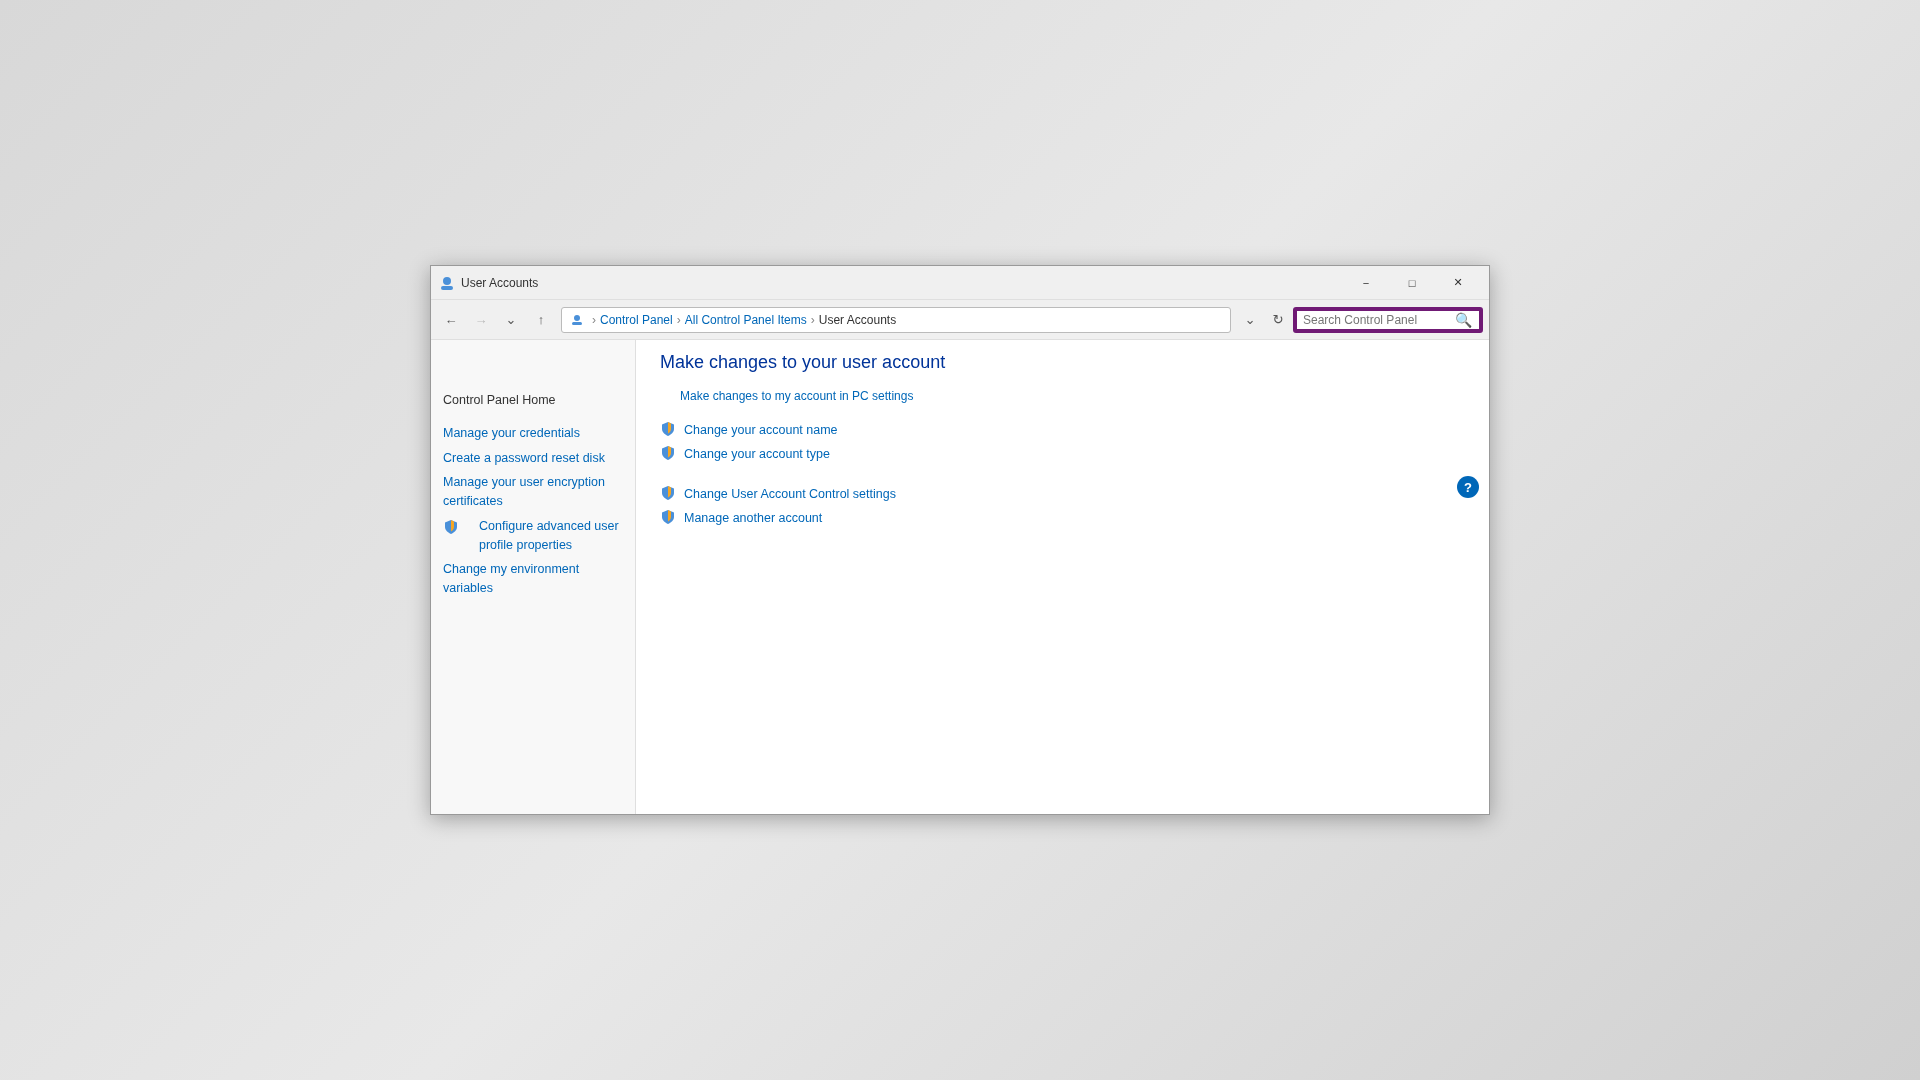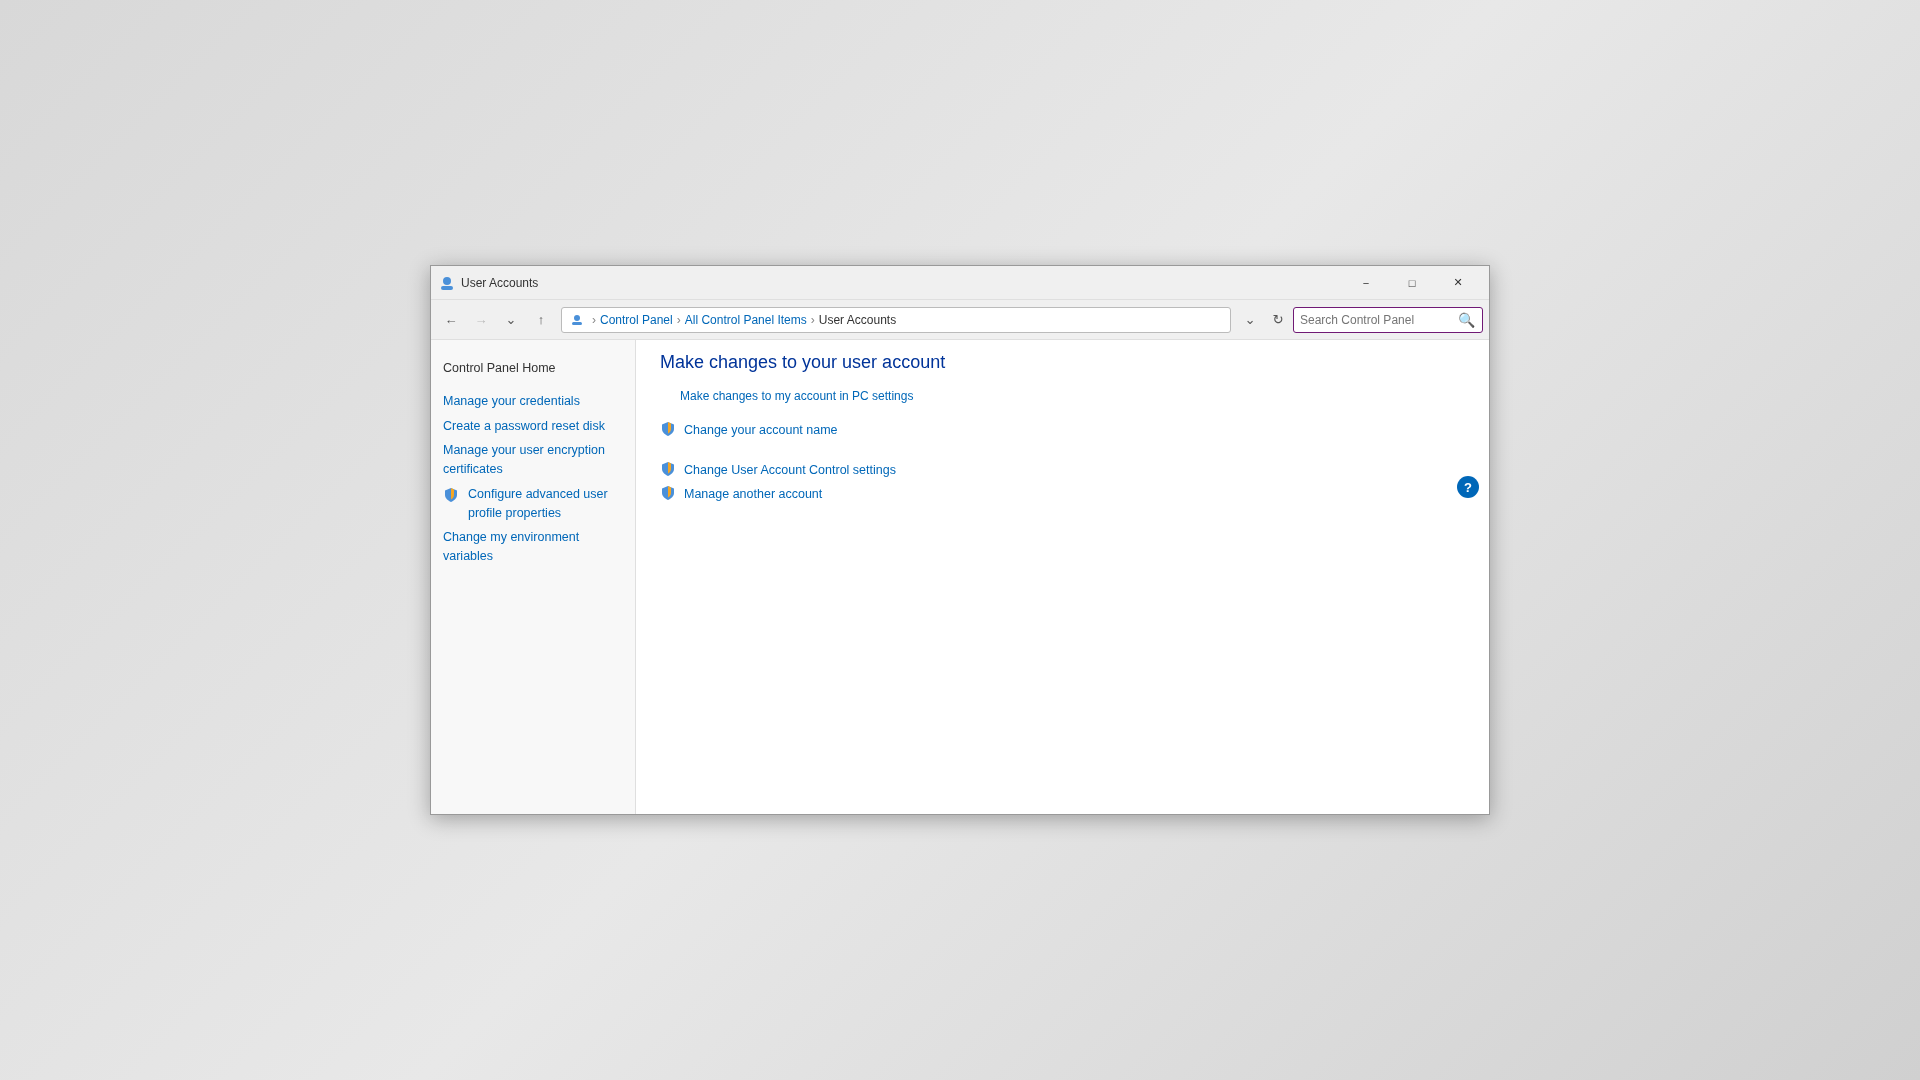--- a/index.html
+++ b/index.html
@@ -171,21 +171,21 @@
       border-radius: 3px;
       display: flex;
       align-items: center;
       justify-content: center;
       color: #555;
     }
 
     .search-bar {
       width: 190px;
       height: 26px;
-      border: 1px solid #701a75;
+      border: 4px solid #701a75;
       border-radius: 3px;
       display: flex;
       align-items: center;
       background: white;
       padding: 0 6px;
     }
 
     .search-input {
       border: none;
       outline: none;
@@ -230,26 +230,27 @@
       display: flex;
       align-items: flex-start;
       gap: 4px;
     }
 
     .sidebar-item.plain {
       color: #333;
       font-size: 12.5px;
       margin-bottom: 8px;
       cursor: default;
+      margin-top: 32px;
     }
 
     .sidebar-item-with-icon {
       display: flex;
       align-items: flex-start;
-      gap: 9px;
+      gap: 20px;
     }
 
     
     .shield-icon {
       width: 16px;
       height: 16px;
       flex-shrink: 0;
       margin-top: 2px;
     }
 
@@ -408,20 +409,27 @@
       <a class="pc-settings-link">Make changes to my account in PC settings</a>
 
       <div class="action-item">
         <svg class="uac-shield" viewBox="0 0 16 16">
           <path d="M8 1 L14 3.5 L14 8 C14 11.5 11 13.5 8 15 C5 13.5 2 11.5 2 8 L2 3.5 Z" fill="#4a90d9"></path>
           <path d="M8 1 L11 2.5 L11 8 C11 10 9.5 11.5 8 12.5" fill="#f5a623"></path>
         </svg>
         <span class="action-link">Change your account name</span>
       </div>
 
+      <div class="action-item">
+        <svg class="uac-shield" viewBox="0 0 16 16">
+          <path d="M8 1 L14 3.5 L14 8 C14 11.5 11 13.5 8 15 C5 13.5 2 11.5 2 8 L2 3.5 Z" fill="#4a90d9"></path>
+          <path d="M8 1 L11 2.5 L11 8 C11 10 9.5 11.5 8 12.5" fill="#f5a623"></path>
+        </svg>
+        <span class="action-link">Change your account type</span>
+      </div>
 
       <div class="section-gap"></div>
 
       <div class="action-item">
         <svg class="uac-shield" viewBox="0 0 16 16">
           <path d="M8 1 L14 3.5 L14 8 C14 11.5 11 13.5 8 15 C5 13.5 2 11.5 2 8 L2 3.5 Z" fill="#4a90d9"></path>
           <path d="M8 1 L11 2.5 L11 8 C11 10 9.5 11.5 8 12.5" fill="#f5a623"></path>
         </svg>
         <span class="action-link">Change User Account Control settings</span>
       </div>

